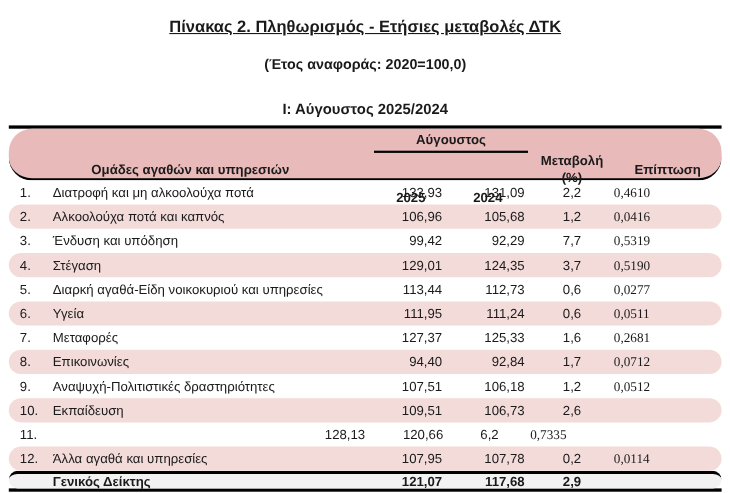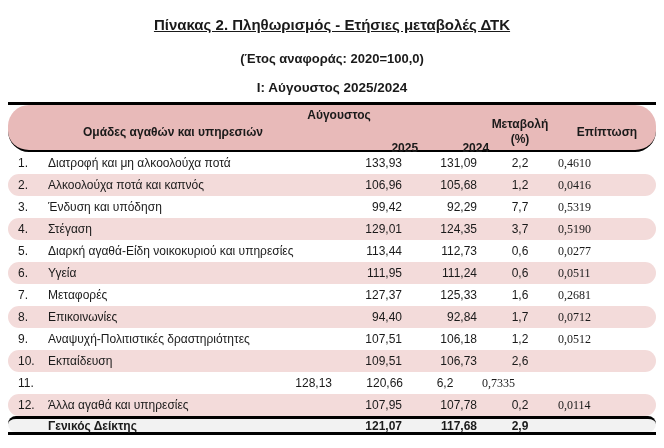--- a/index.html
+++ b/index.html
@@ -10,21 +10,21 @@
     background: #ffffff;
     font-family: "Liberation Sans", sans-serif;
     color: #1a1a1a;
     overflow: hidden;
   }
   .titles { text-align: center; padding-top: 15px; }
   .main-title { font-size: 15px; font-weight: bold; line-height: 19px; text-decoration: underline; }
   .subtitle   { font-size: 13px; font-weight: bold; line-height: 17px; margin-top: 16px; }
   .section-title {
     text-align: center; font-size: 13.5px; font-weight: bold;
-    margin-top: 13px; margin-bottom: 7px;
+    margin-top: 25px; margin-bottom: 7px;
   }
 
   .table-wrap {
     margin: 0 8px;
     width: 648px;
     border-top: 3px solid #000;
     border-bottom: 3px solid #000;
   }
   .grid-cols {
     display: grid;
@@ -39,21 +39,21 @@
     height: 47px;
     font-size: 12px;
     font-weight: bold;
   }
   .h-groups {
     grid-column: 1 / 3;
     display: flex; align-items: center; justify-content: center;
   }
   .h-august-block {
     grid-column: 3 / 5;
-    display: flex; flex-direction: row; justify-content: center;
+    display: flex; flex-direction: column; justify-content: center;
     padding: 3px 2px 2px 2px;
   }
   .h-august-label { text-align: center; line-height: 15px; }
   .h-august-rule  { height: 2px; background: #000; margin: 2px 0 1px 0; }
   .h-years { display: flex; }
   .h-year  { line-height: 16px; text-align: center; margin-top: 32px; }
   .h-year.y1 { width: 68px; }
   .h-year.y2 { width: 74px; }
   .h-change {
     grid-column: 5 / 6;

